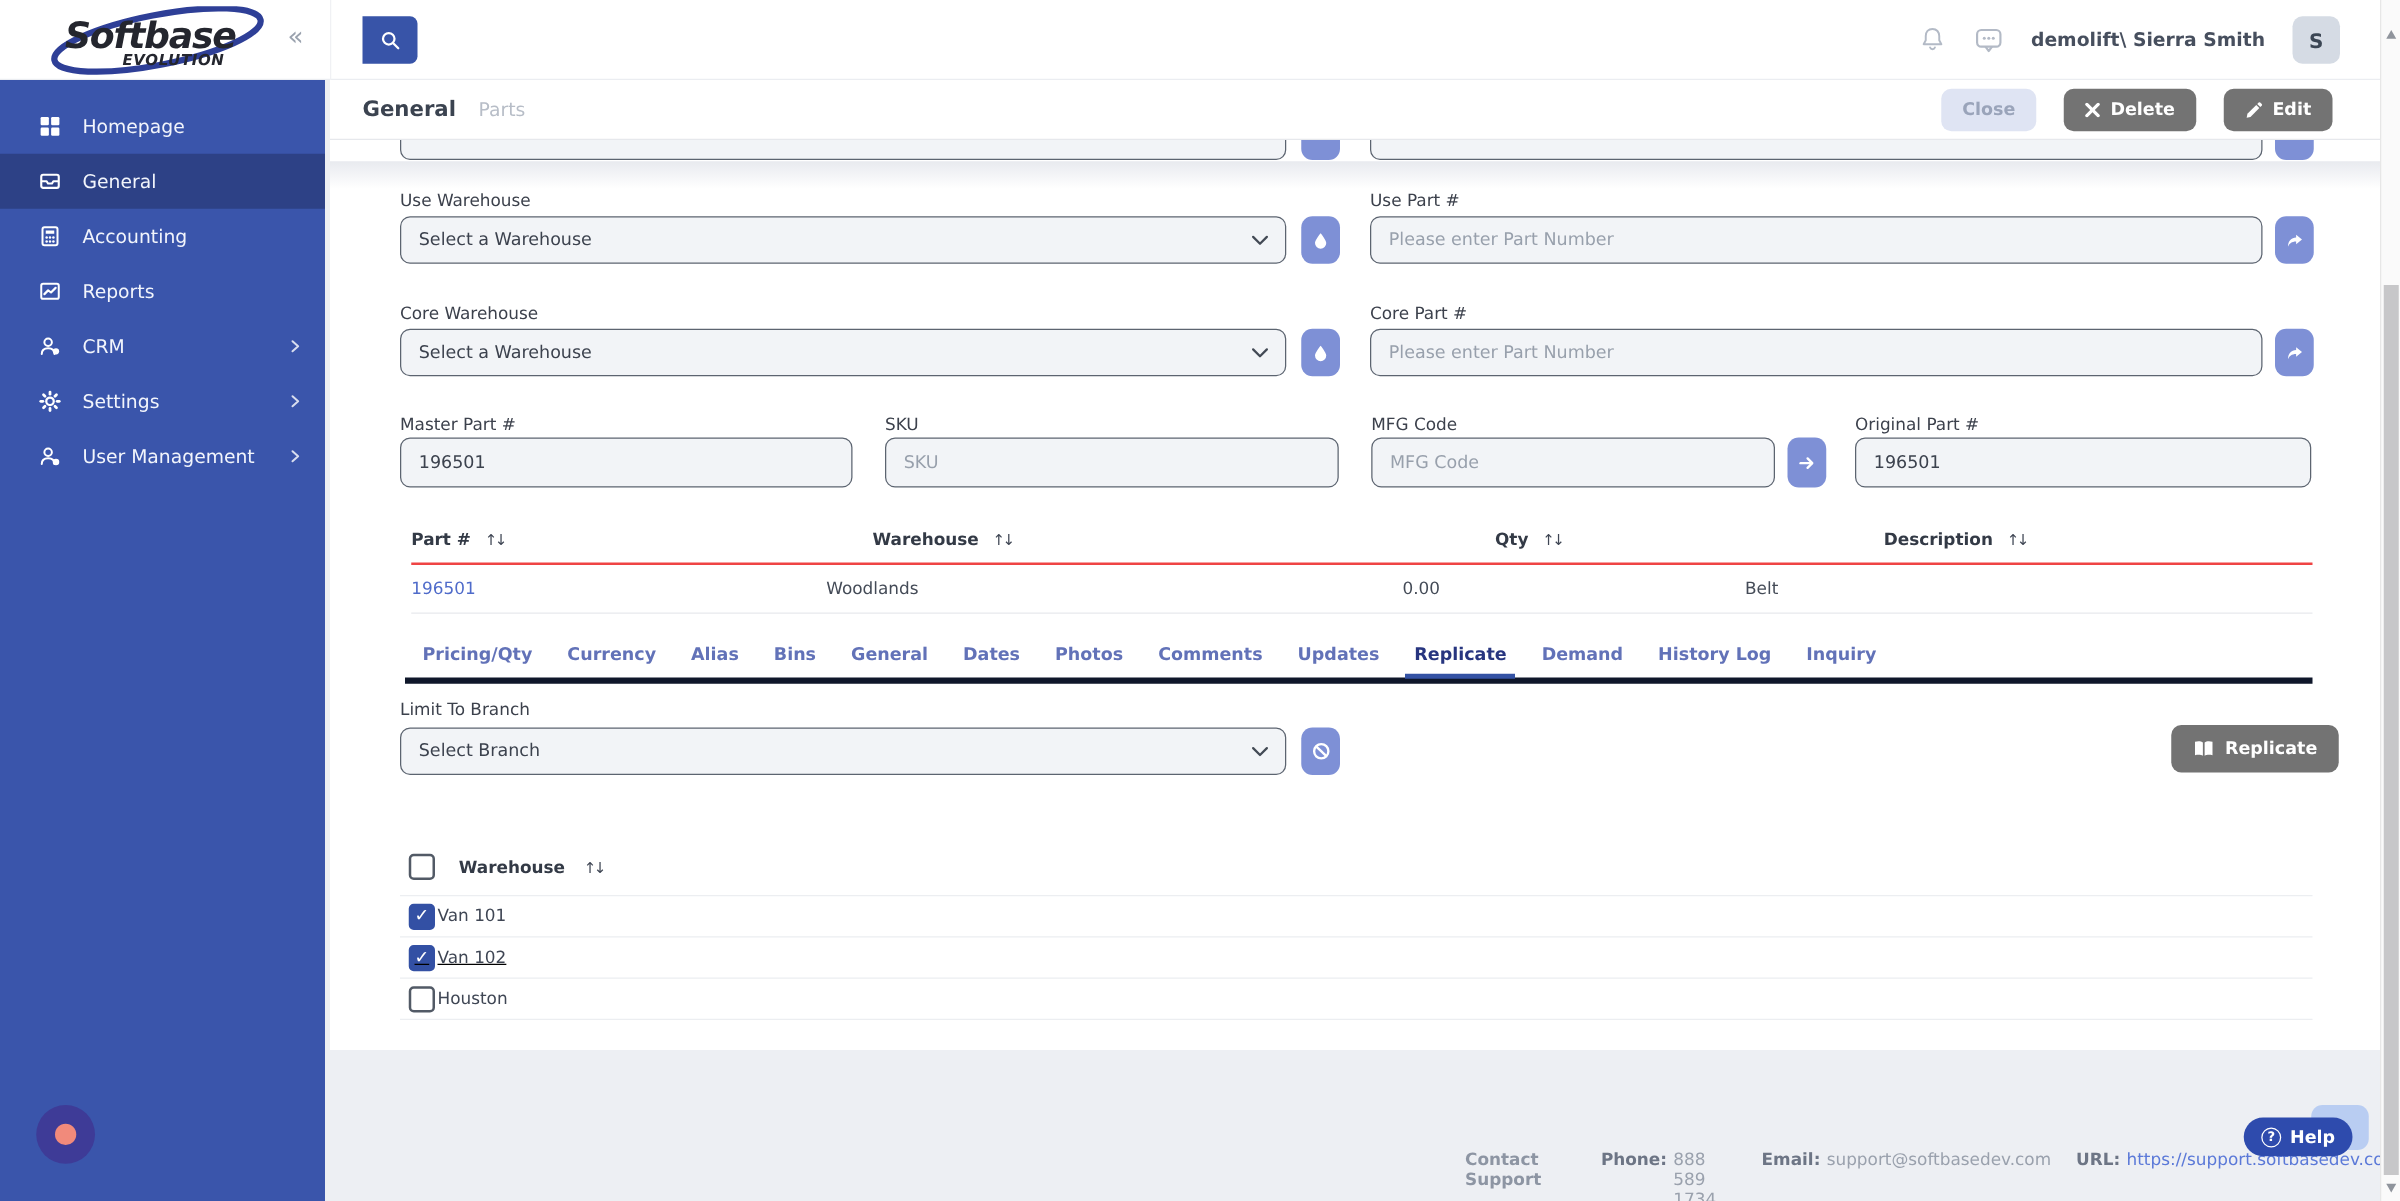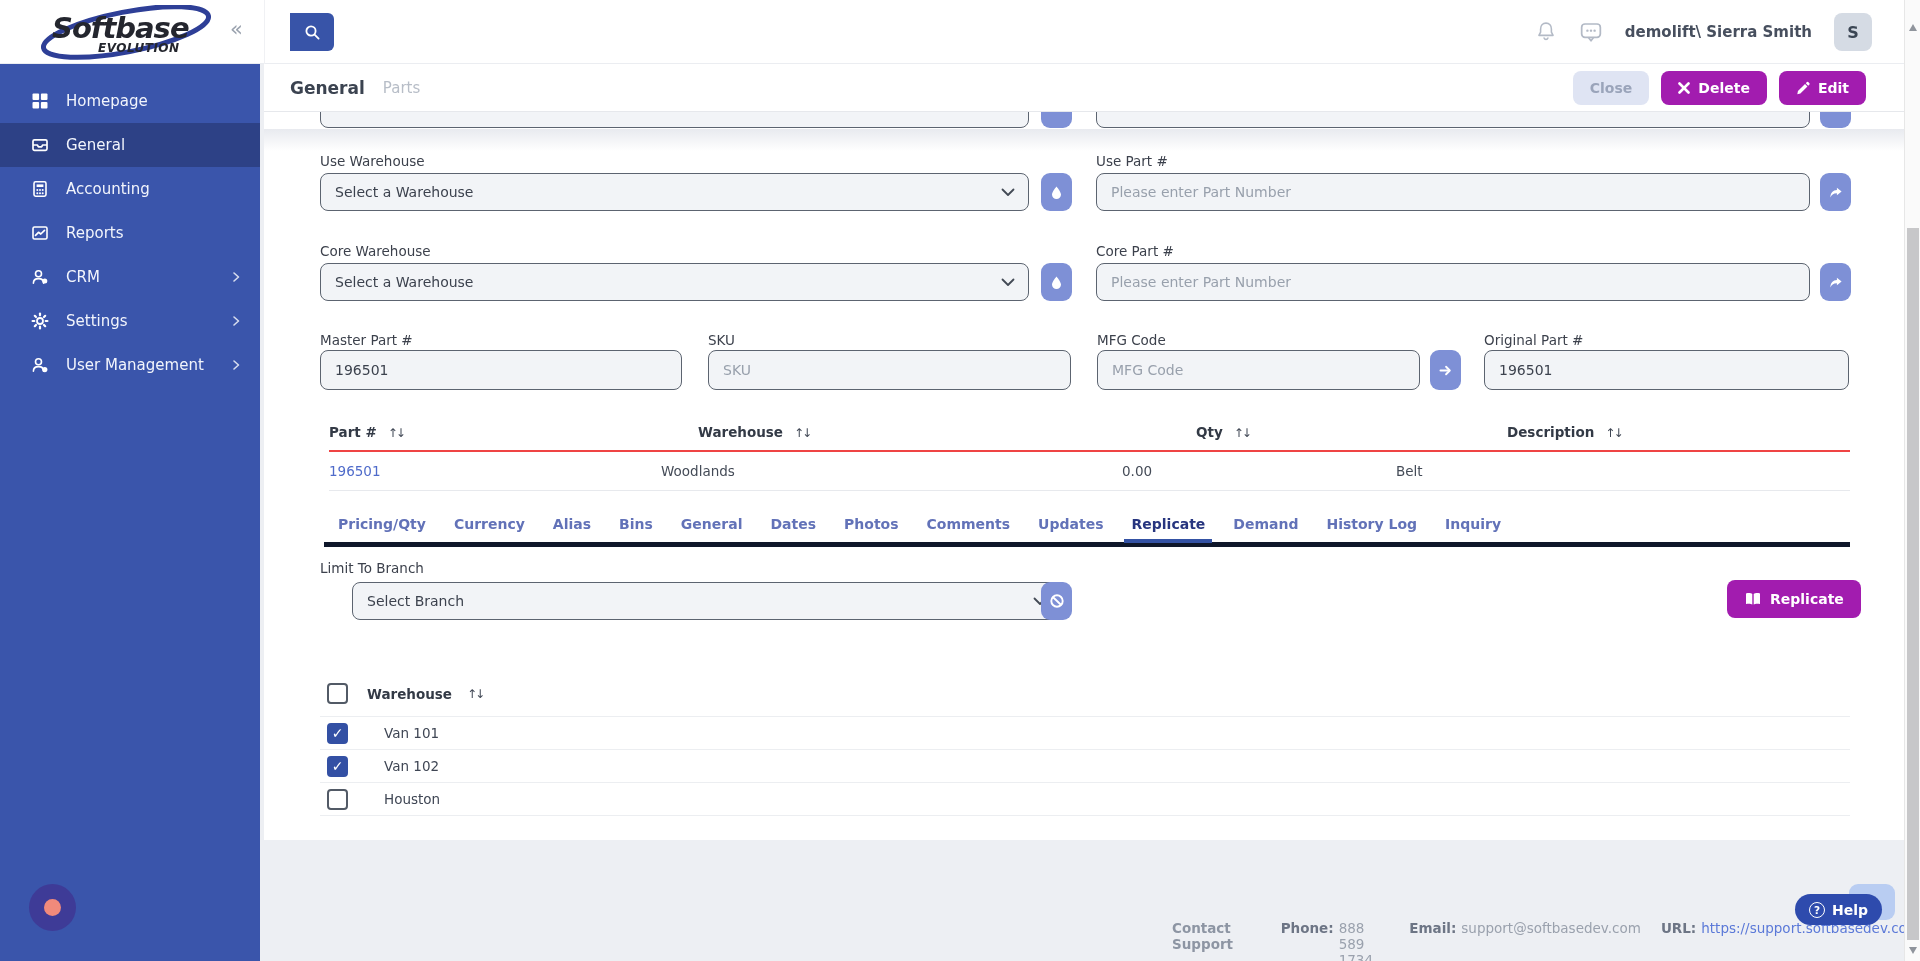--- a/index.html
+++ b/index.html
@@ -32,21 +32,21 @@
   .s-ico svg { width:18px; height:18px; }
   .s-chev { position:absolute; right:18px; display:flex; color:rgba(255,255,255,.8); }
 
   
   .page-header { position:absolute; left:264px; top:64px; width:1640px; height:48px; background:#fff; border-bottom:1px solid #e6e8ec; z-index:4; display:flex; align-items:center; }
   .crumb-main { margin-left:26px; font-size:17px; font-weight:600; color:#3b4350; }
   .crumb-sub { margin-left:18px; font-size:15px; color:#b7bdc7; }
   .header-actions { position:absolute; right:38px; display:flex; gap:12px; }
   .btn { height:34px; border:none; border-radius:8px; font-size:14px; font-weight:600; display:inline-flex; align-items:center; gap:8px; padding:0 17px; cursor:pointer; font-family:inherit; }
   .btn-ghost { background:#dfe4f3; color:#9aa4ba; }
-  .btn-primary { background:#a21caf; color:#fff; }
+  .btn-primary { background:#737373; color:#fff;margin-left:10px; }
 
   
   .content { position:absolute; left:264px; top:112px; width:1640px; height:728px; background:#fff; z-index:2; }
   .cliprow { position:absolute; left:0; top:0; width:100%; height:17px; overflow:hidden; }
   .shade { position:absolute; left:0; top:17px; right:0; height:22px; background:linear-gradient(#e8eaef,rgba(255,255,255,0)); }
 
   .fld-label { position:absolute; font-size:13.5px; color:#3c414c; }
   .sel, .inp { position:absolute; background:#f2f4f7; border:1px solid #5c6470; border-radius:8px; height:38px; font-size:14px; color:#3c424e; display:flex; align-items:center; padding:0 14px; font-family:inherit; }
   input.inp::placeholder { color:#98a0ac; }
   .sel { cursor:pointer; }
@@ -74,33 +74,33 @@
   .part-link { color:#4f6bca; cursor:pointer; }
 
   
   .tabs { position:absolute; left:60px; top:398px; width:1526px; border-bottom:5px solid #0f172a; display:flex; }
   .tab { padding:6px 14px 10px; font-size:14px; color:#6272b8; font-weight:600; cursor:pointer; position:relative; white-space:nowrap; }
   .tab.active { color:#27357f; font-weight:700; }
   .tab.active::after { content:""; position:absolute; left:7px; right:7px; bottom:-1px; height:4px; background:#3452a4; }
 
   
   .l-limit { left:56px; top:448px; }
-  .sel-branch { left:56px; top:470px; width:709px;margin-left:32px; }
+  .sel-branch { left:56px; top:470px; width:709px; }
   .b-ban { left:777px; top:470px; }
   .btn-replicate { position:absolute; left:1463px; top:468px; height:38px; }
 
   .wh-headrow { position:absolute; left:63px; top:571px; display:flex; align-items:center; gap:19px; font-size:13.5px; font-weight:700; color:#333a46; }
   .chk { width:21px; height:21px; border:2px solid #525a66; border-radius:4px; background:#fff; display:flex; align-items:center; justify-content:center; cursor:pointer; flex:none; }
   .chk[data-checked="true"] { background:#3350a4; border-color:#3350a4; }
   .chk[data-checked="true"]::after { content:"✓"; color:#fff; font-size:14px; font-weight:bold; }
   .wh-row { position:absolute; left:56px; width:1530px; height:33px; display:flex; align-items:center; border-bottom:1px solid #eceef1; }
   .wh-row .chk { margin-left:7px; }
-  .wh-row .wh-name { margin-left:36px; font-size:13.5px; color:#3f4654; }
+  .wh-row .wh-name { margin-left:2px; font-size:13.5px; color:#3f4654; }
   .wh-sep { position:absolute; left:56px; top:604px; width:1530px; border-top:1px solid #eceef1; }
-  .wh-r1 { top:605px; } .wh-r2 { top:638px; } .wh-r3 { top:671px; }
+  .wh-r1 { top:605px; } .wh-r2 { top:638px;text-decoration:underline; } .wh-r3 { top:671px; }
 
   
   .footer-left { position:absolute; left:290px; top:920px; font-size:13.5px; color:#a9b0ba; z-index:3; }
   .footer-right { position:absolute; left:1172px; top:920px; display:flex; gap:20px; font-size:13.5px; z-index:3; }
   .f-muted { color:#8d95a3; font-weight:600; }
   .f-pair { display:flex; gap:5px; }
   .f-label { color:#6d7585; font-weight:600; }
   .f-value { color:#9aa1ad; }
   .f-link { color:#5b79d8; cursor:pointer; }
 

